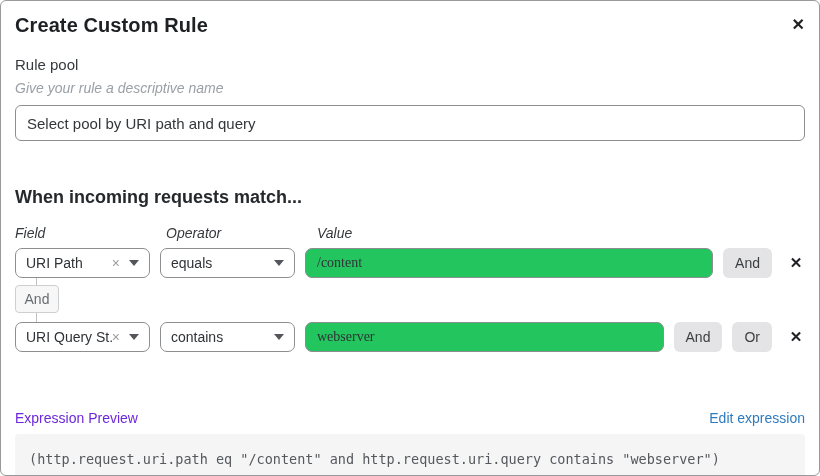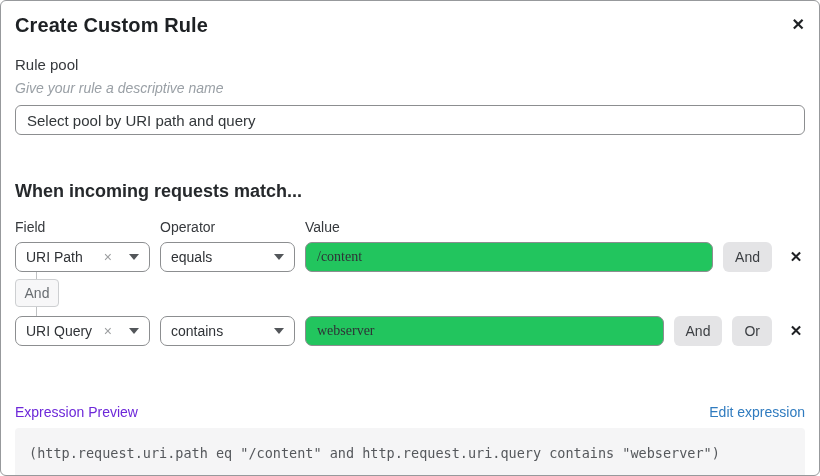--- a/index.html
+++ b/index.html
@@ -27,36 +27,36 @@
   .close-btn {
     background: none; border: 0; padding: 0; margin: 0;
     font-size: 16px; font-weight: 700; color: #1e2124; line-height: 16px;
     cursor: pointer;
   }
   
   .rule-label { margin-top: 19px; font-size: 15px; color: #36393d; }
   .rule-hint { margin-top: 7px; font-size: 14px; color: #9aa0a6; font-style: italic; }
   .rule-input {
     display: block; box-sizing: border-box;
-    margin-top: 9px; width: 100%; height: 30px;
+    margin-top: 9px; width: 100%; height: 36px;
     border: 1px solid #8c8e90; border-radius: 6px;
     padding: 0 11px; font-family: inherit; font-size: 15px; color: #33373a;
     outline: none; background: #fff;
   }
   
   .match-heading { margin: 46px 0 0 0; font-size: 18px; font-weight: 700; color: #26292c; }
-  .col-headers { display: flex; gap: 10px; margin-top: 17px; font-size: 14px; color: #36393d; }
+  .col-headers { display: flex; gap: 16px; margin-top: 17px; font-size: 14px; color: #36393d; font-style: italic; }
   .col-field, .col-op { width: 135px; min-width: 135px; }
   .col-val { flex: 1; }
   .rule-row { display: flex; align-items: center; gap: 10px; margin-top: 7px; height: 30px; }
   .select {
     box-sizing: border-box; width: 135px; min-width: 135px; height: 30px;
     border: 1px solid #8c8e90; border-radius: 7px; background: #fff;
     display: flex; align-items: center; padding: 0 10px;
-    font-size: 14px; color: #2f3236; cursor: pointer; gap: 8px;
+    font-size: 14px; color: #2f3236; cursor: pointer;
   }
   .sel-label { flex: 1; white-space: nowrap; overflow: hidden; }
   .sel-clear { color: #9b9d9f; font-size: 14px; margin-right: 9px; line-height: 1; }
   .caret {
     width: 0; height: 0;
     border-left: 5px solid transparent; border-right: 5px solid transparent;
     border-top: 6px solid #53565a;
   }
   .value-input {
     box-sizing: border-box; flex: 1; height: 30px;

